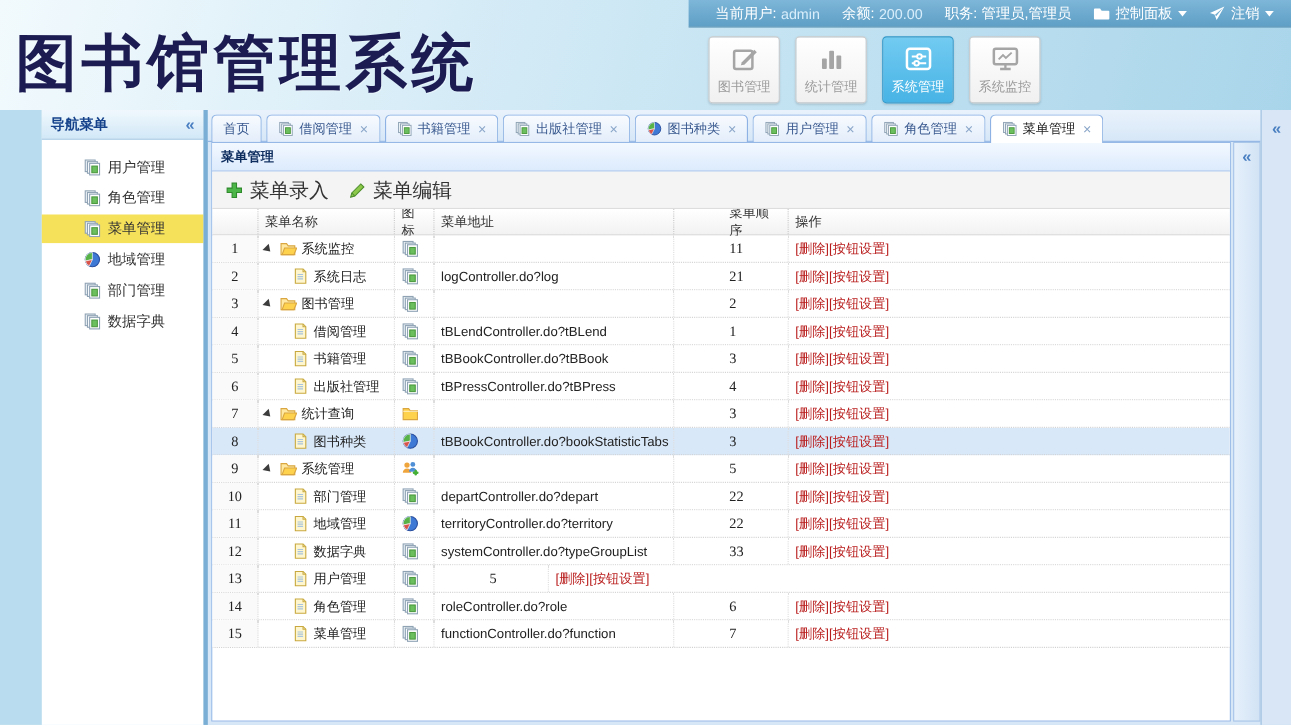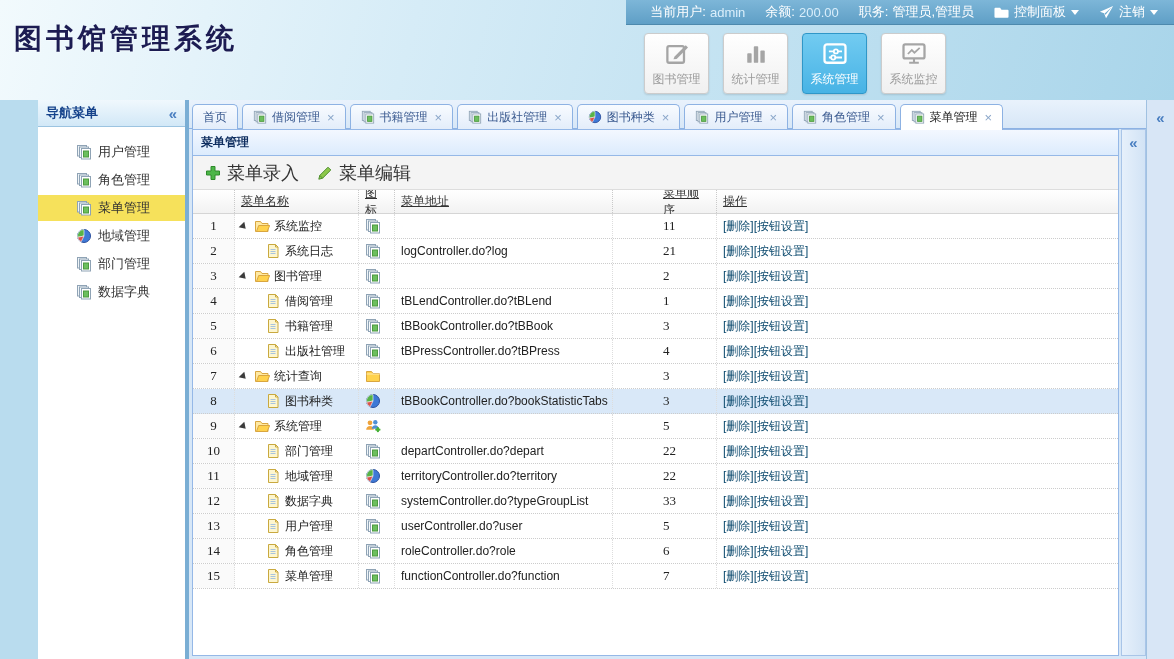--- a/index.html
+++ b/index.html
@@ -13,21 +13,21 @@
   .topbar { position:absolute; top:0; right:0; width:548px; height:24px;
     background:linear-gradient(180deg,#7db6d8,#5f9fc6); border-bottom:1px solid #4d89ad;
     display:flex; align-items:center; justify-content:flex-end; gap:20px; padding:12px 16px;
     color:#fff; font-size:13px; }
   .tb-group { display:flex; align-items:center; gap:4px; white-space:nowrap; }
   .tb-value { color:#d9eefb; }
   .tb-menu { display:flex; align-items:center; gap:5px; cursor:pointer; }
   .caret { width:0; height:0; border:4px solid transparent; border-top:5px solid #fff; margin-top:4px; }
   .tb-icon svg { width:15px; height:15px; display:block; }
 
-  .logo { position:absolute; top:20px; left:14px; font-size:28px; font-weight:bold;
+  .logo { position:absolute; top:20px; left:14px; font-size:56px; font-weight:bold;
     color:#1c1c52; letter-spacing:4px; text-shadow:1px 1px 0 rgba(255,255,255,.35); }
 
   .modules { position:absolute; top:33px; right:228px; display:flex; gap:14px; }
   .module-btn { width:65px; height:61px; border:1px solid #cccccc; border-radius:4px;
     background:linear-gradient(#ffffff,#f0f0f0); color:#a5a5a5; cursor:pointer;
     display:flex; flex-direction:column; align-items:center; justify-content:center; gap:3px;
     box-shadow:0 1px 2px rgba(0,0,0,.12); }
   .module-btn .icon svg { width:28px; height:28px; display:block; }
   .module-label { font-size:12px; color:#9a9a9a; }
   .module-btn.active { background:linear-gradient(#72cbf1,#47b3e5); border-color:#2f97c8; color:#fff; }
@@ -65,21 +65,21 @@
     border-bottom:1px solid #95b8e7; color:#0e2d5f; font-weight:bold; font-size:12px;
     display:flex; align-items:center; padding:0 8px; }
   .toolbar { height:34px; flex:0 0 auto; background:#f4f4f4; border-bottom:1px solid #dddddd;
     display:flex; align-items:center; gap:18px; padding:0 12px; }
   .tool-btn { display:flex; align-items:center; gap:6px; font-size:18px; color:#333; cursor:pointer; }
   .tool-btn .icon svg { width:16px; height:16px; display:block; }
 
   .grid { flex:1; min-height:0; overflow:hidden; display:flex; flex-direction:column; }
   .grid-header { height:24px; flex:0 0 auto; display:flex; align-items:stretch;
     background:linear-gradient(#ffffff,#f2f2f2); border-bottom:1px solid #d5d5d5;
-    color:#333;text-decoration:underline; }
+    color:#333; }
   .gh-cell { display:flex; align-items:center; padding:0 6px; border-right:1px dotted #c9c9c9; }
   .grid-body { flex:1; overflow:hidden; }
   .grid-row { height:25px; display:flex; align-items:stretch; background:#fff;
     border-bottom:1px dotted #cccccc; cursor:default; }
   .grid-row.selected { background:#d9e8f8; }
   .cell { display:flex; align-items:center; padding:0 6px; border-right:1px dotted #dddddd;
     white-space:nowrap; overflow:hidden; }
   .col-num   { width:42px;  justify-content:center; }
   .col-name  { width:124px; }
   .col-icon  { width:36px;  }
@@ -87,21 +87,21 @@
   .col-order { width:60px;margin-left:44px;  }
   .col-op    { flex:1; border-right:none; }
   .cell.col-num { background:#fafafa; font-family:"Liberation Serif",serif; font-size:13px; }
   .cell.col-order { font-family:"Liberation Serif",serif; font-size:13px; }
   .selected .cell.col-num { background:#d9e8f8; }
   .tree-node { display:flex; align-items:center; gap:4px; }
   .tree-arrow { width:0; height:0; border:4px solid transparent; border-top:6px solid #3c3c3c;
     transform:rotate(-45deg); margin:4px 1px 0 0; }
   .tree-indent { width:20px; flex:0 0 auto; }
   .tree-node .icon svg, .cell .icon svg { width:16px; height:16px; display:block; }
-  .op-link { cursor:pointer; color:#0c4a6e; }
+  .op-link { cursor:pointer; color:#b91c1c; }
 
   .inner-strip { width:25px; flex:0 0 auto; margin-left:2px;
     background:linear-gradient(90deg,#e6f0fb,#d2e3f5); border:1px solid #a9c5e8;
     text-align:center; padding-top:5px; }
   .outer-strip { width:28px; flex:0 0 auto; background:#d8e6f6; border-left:1px solid #a0c1e1;
     text-align:center; padding-top:10px; }
 </style>
 </head>
 <body>
 
@@ -786,21 +786,20 @@
                   <div class="cell col-icon">
                     <span class="icon">
                       <svg viewBox="0 0 16 16">
                         <rect x="1.5" y="1.5" width="9" height="10.5" fill="#eef4f8" stroke="#8fa3b5"></rect>
                         <rect x="3.5" y="3" width="9" height="10.5" fill="#f6fafc" stroke="#8fa3b5"></rect>
                         <rect x="5.5" y="4.5" width="9" height="10.5" fill="#ffffff" stroke="#8fa3b5"></rect>
                         <rect x="7.5" y="7" width="5" height="6" fill="#6cbf5d" stroke="#4c9a40"></rect>
                       </svg>
                     </span>
                   </div>
-                  <div class="cell col-addr">userController.do?user</div>
                   <div class="cell col-order">5</div>
                   <div class="cell col-op">
                     <span class="op-link">[删除]</span>
                     <span class="op-link">[按钮设置]</span>
                   </div>
                 </div>
                 <div class="grid-row">
                   <div class="cell col-num">14</div>
                   <div class="cell col-name">
                     <span class="tree-node">

